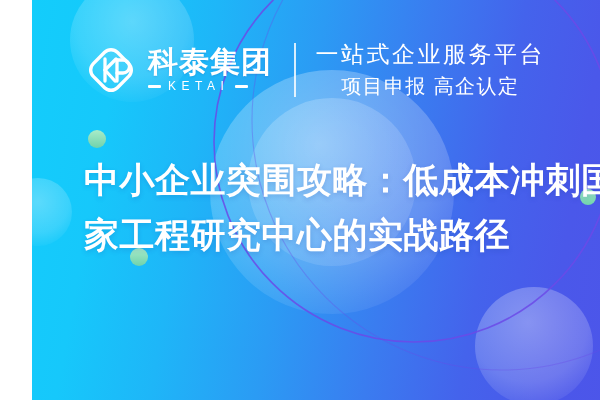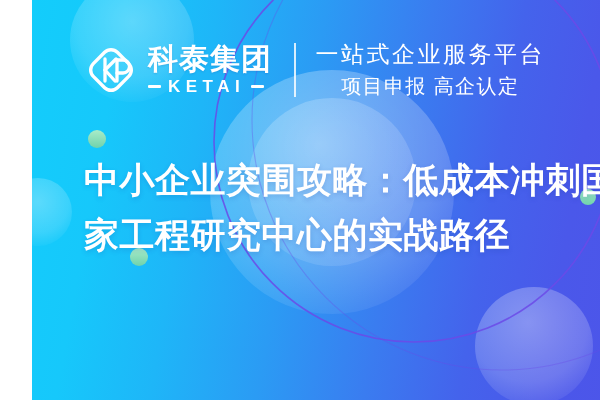--- a/index.html
+++ b/index.html
@@ -58,22 +58,22 @@
     white-space:nowrap;
   }
   .logo-en .dash{
     display:inline-block;
     width:13px;height:3px;
     background:#ffffff;
     border-radius:1px;
   }
   .logo-en .word{
     color:#ffffff;
-    font-size:17px;
-    font-weight:bold;
+    font-size:12px;
+    font-weight:normal;
     letter-spacing:5.5px;
     padding:0 6px 0 7px;
     line-height:1;
   }
 
   .divider{
     width:1.5px;height:54px;
     background:rgba(255,255,255,.82);
     margin:0 20px 0 22px;
     flex:0 0 auto;

